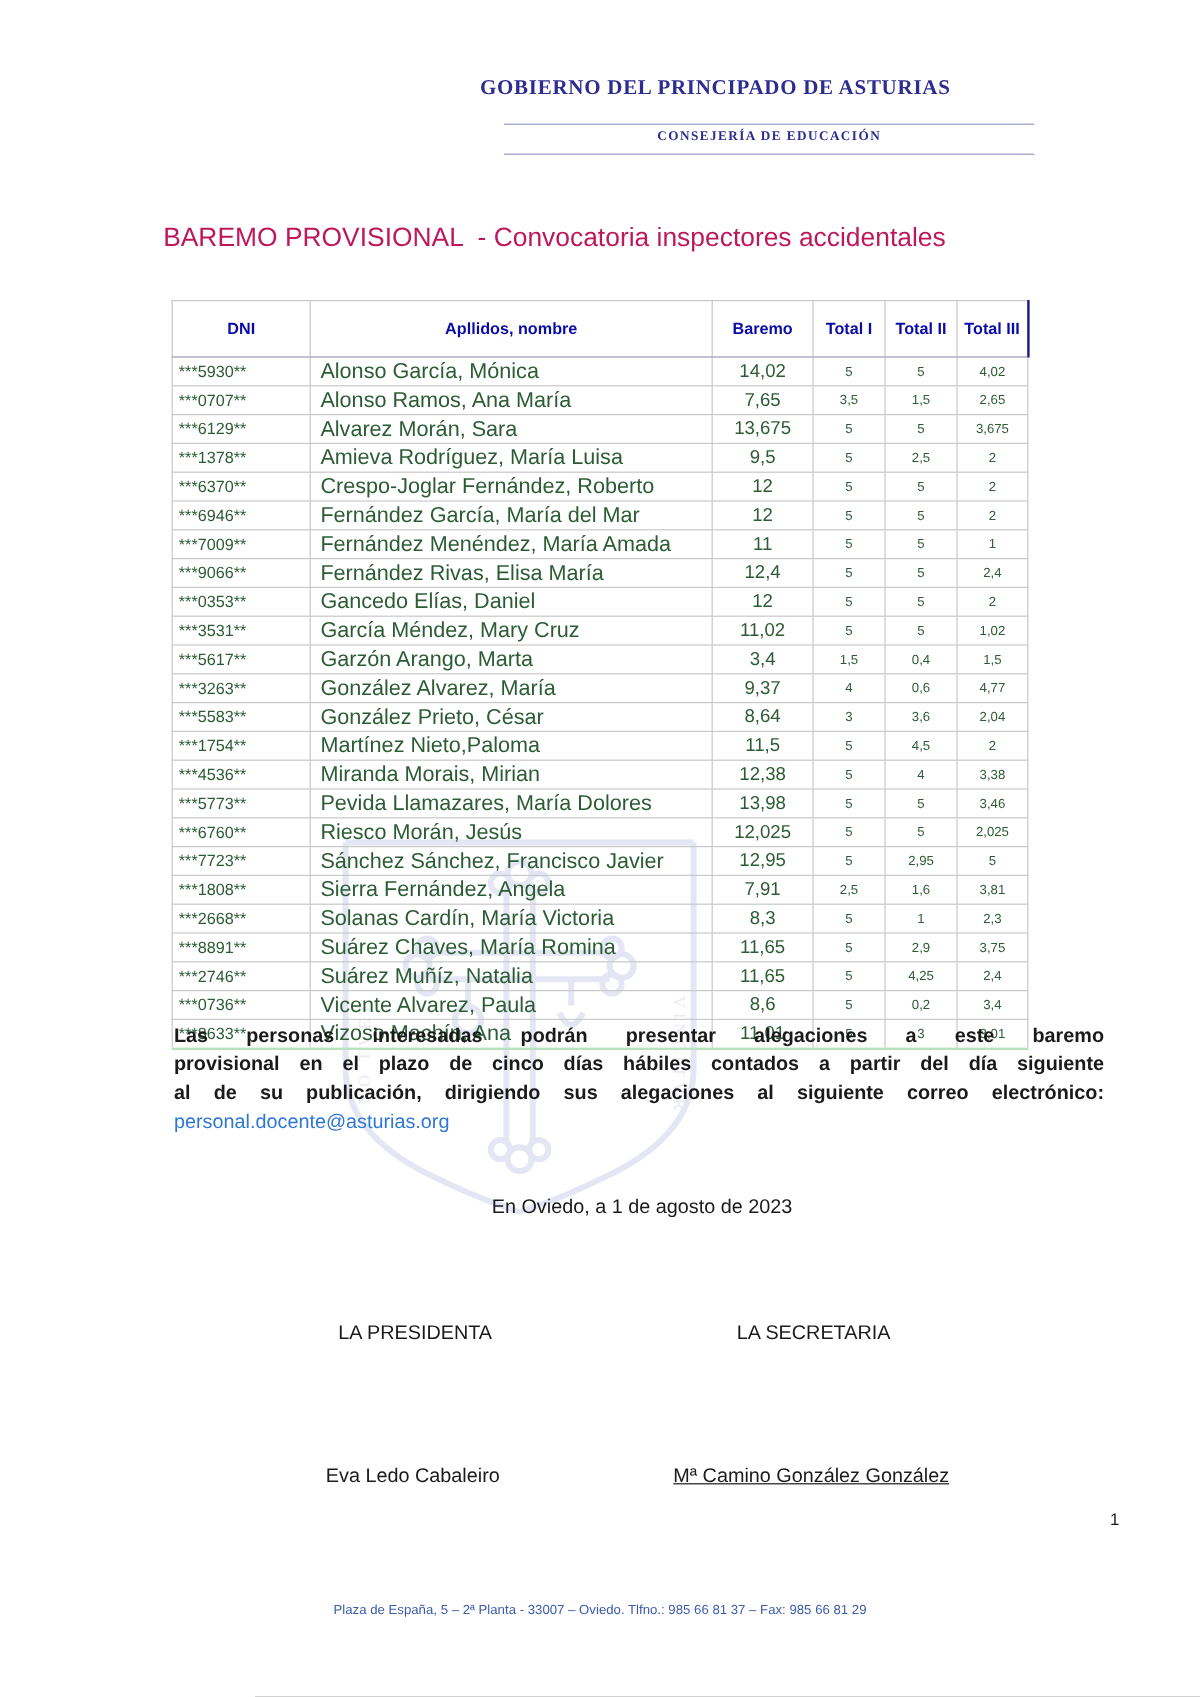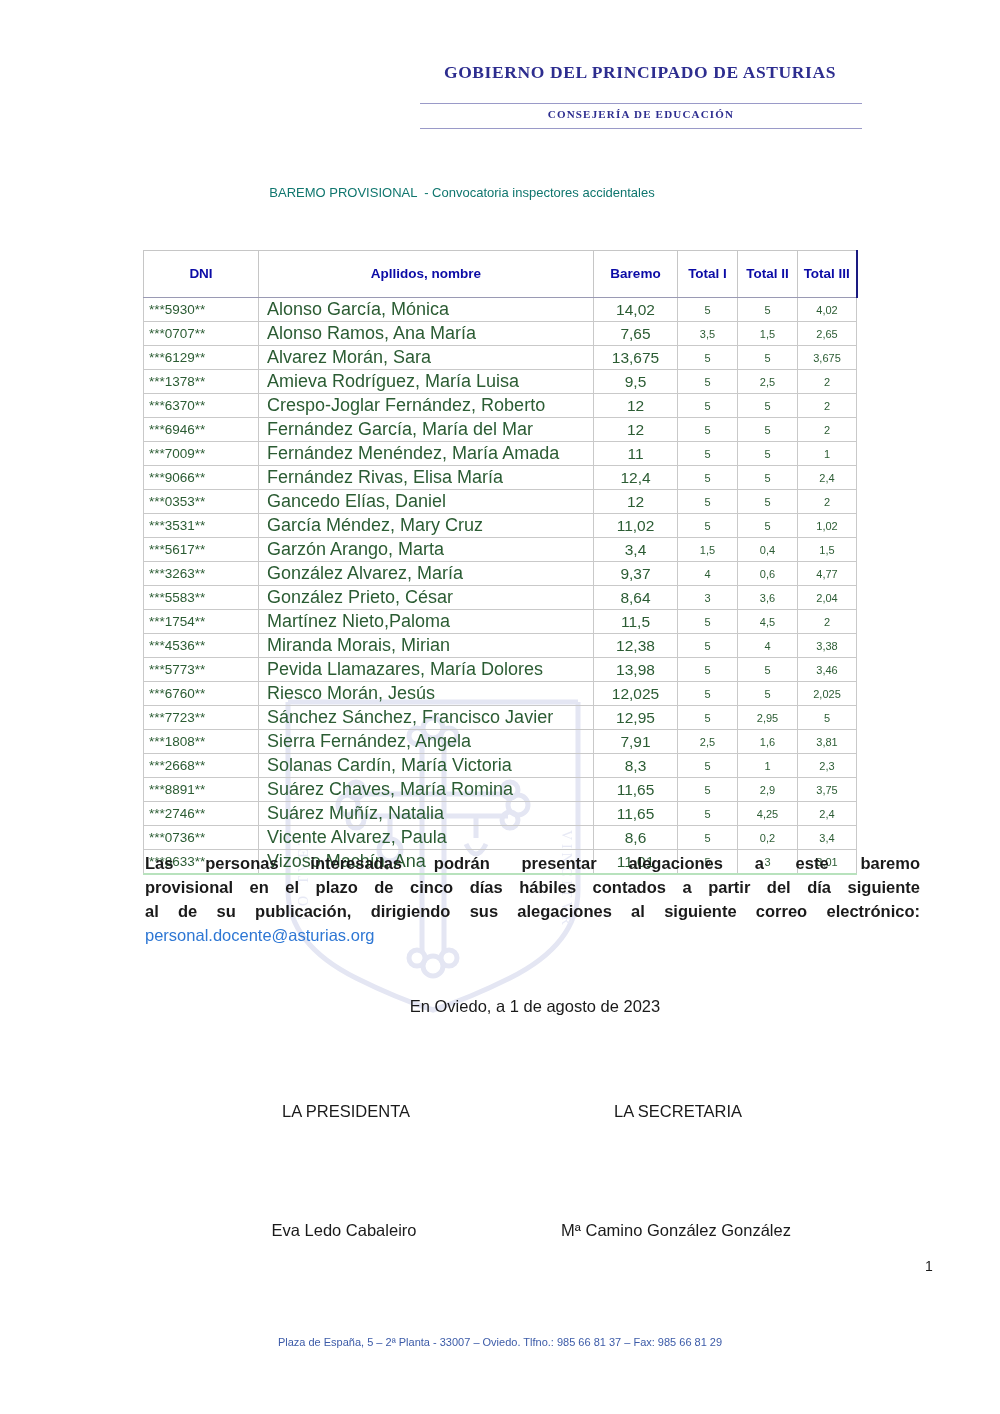--- a/index.html
+++ b/index.html
@@ -9,40 +9,39 @@
     height: 1414px;
     margin: 0 auto;
     background: #ffffff;
     overflow: hidden;
     font-family: "Liberation Sans", sans-serif;
     color: #1a1a1a;
   }
   
   .gov-name {
     position: absolute; top: 62px; left: 400px; width: 480px;
-    text-align: center;
     font-family: "Liberation Serif", serif;
     font-size: 17.5px; font-weight: 600; letter-spacing: 0.6px;
     color: #2d2d8f;
   }
   .gov-rule { position: absolute; left: 420px; width: 442px; height: 0; border-top: 1px solid #9a9ac8; }
   .gov-rule.top { top: 103px; }
   .gov-rule.bottom { top: 128px; }
   .gov-dept {
     position: absolute; top: 108px; left: 420px; width: 442px;
     text-align: center;
     font-family: "Liberation Serif", serif;
     font-size: 11px; font-weight: 600; letter-spacing: 1.2px;
     color: #2d2d8f;
   }
   
   .doc-title {
     position: absolute; top: 185px; left: 0; width: 924px;
     text-align: center;
-    font-size: 13px; color: #0f766e;
+    font-size: 22px; color: #be185d;
     white-space: pre;
   }
   
   .watermark {
     position: absolute; left: 278px; top: 672px; width: 310px; height: 360px;
     z-index: 0; pointer-events: none;
   }
   
   table.baremo {
     position: absolute; left: 143px; top: 250px; width: 713px;
@@ -83,21 +82,21 @@
   .email-link { color: #2e77d4; text-decoration: none; }
   
   .date-line {
     position: absolute; left: 135px; top: 997px; width: 800px;
     text-align: center; font-size: 16.5px; z-index: 1;
   }
   .sig-title, .sig-name { position: absolute; transform: translateX(-50%); font-size: 16.5px; white-space: nowrap; z-index: 1; }
   .sig-president-title { left: 346px; top: 1102px; }
   .sig-secretary-title { left: 678px; top: 1102px; }
   .sig-president-name  { left: 344px; top: 1221px; }
-  .sig-secretary-name  { left: 676px; top: 1221px; }
+  .sig-secretary-name  { left: 676px; top: 1221px; text-decoration: underline; }
   
   .page-number { position: absolute; left: 925px; top: 1258px; font-size: 14px; color: #1a1a1a; }
   .footer-line {
     position: absolute; left: 0; top: 1336px; width: 1000px;
     text-align: center; font-size: 11px; color: #3c5ba8;
   }
 </style>
 </head>
 <body>
 

